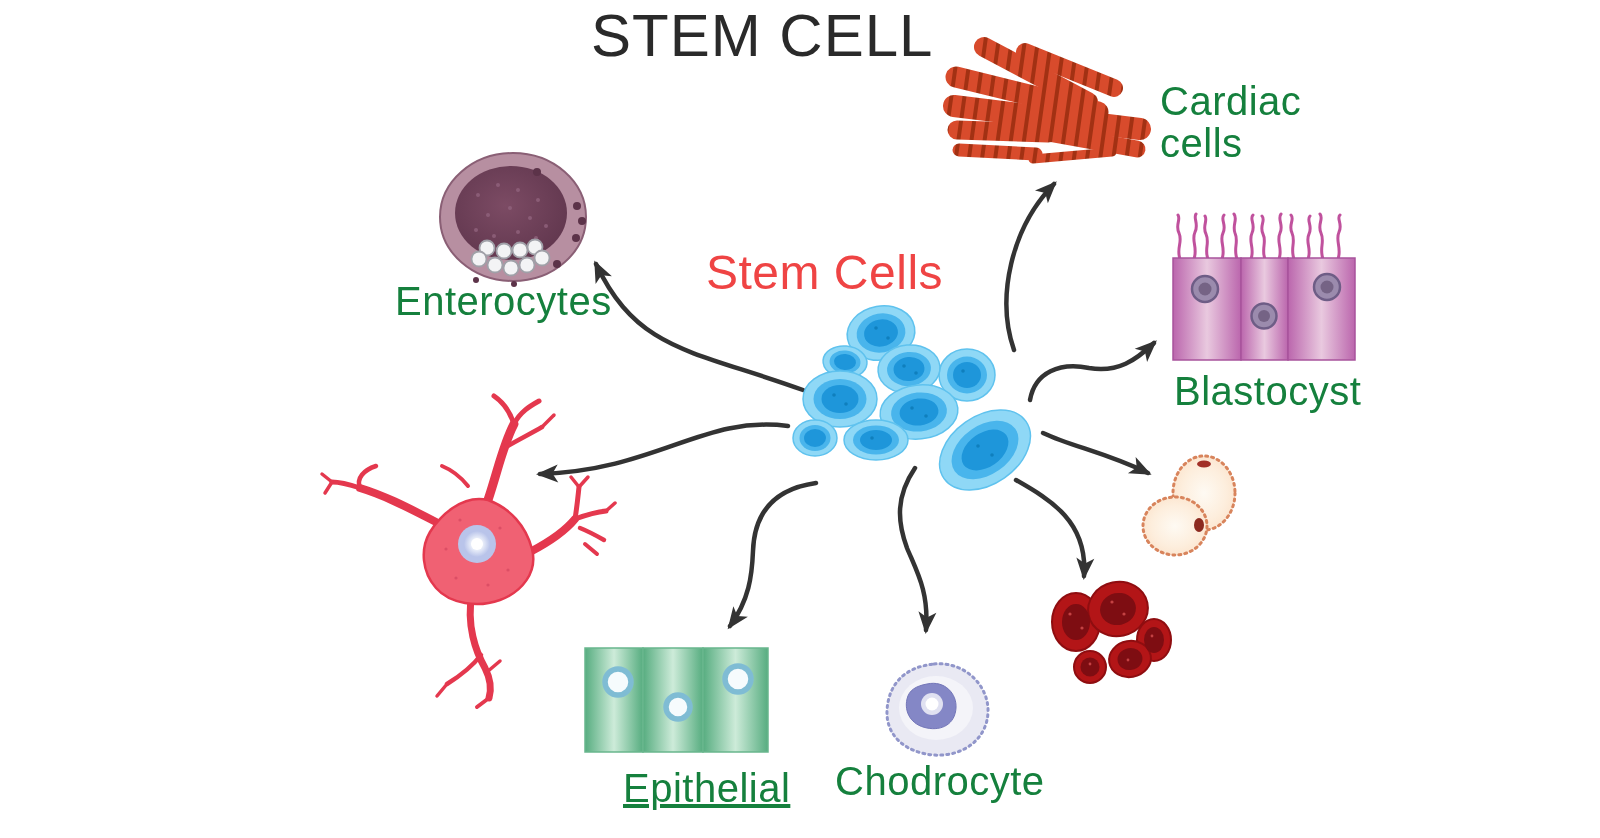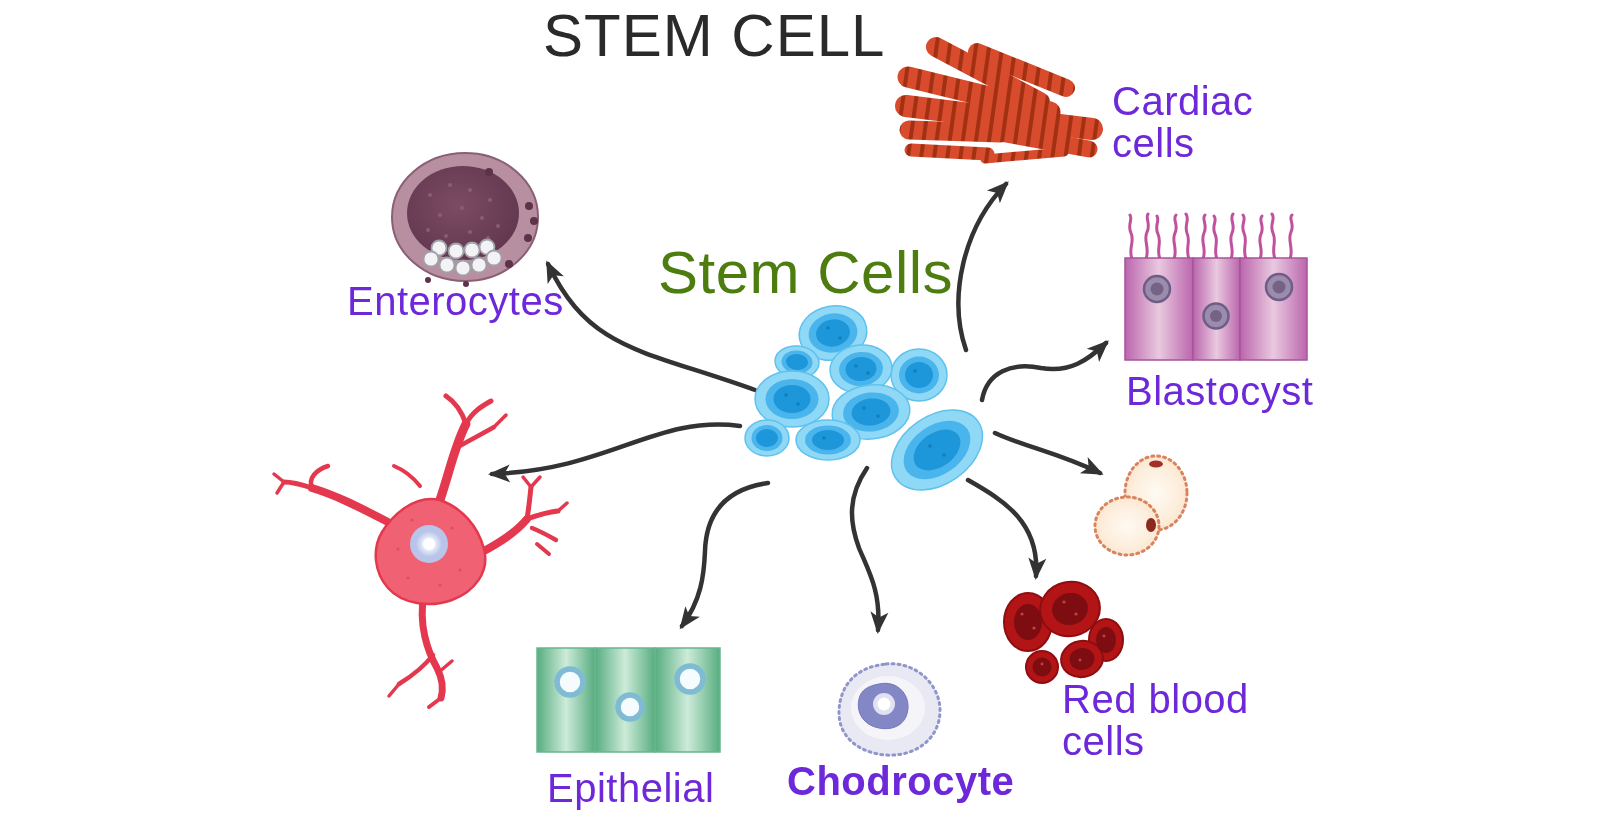--- a/index.html
+++ b/index.html
@@ -1,29 +1,29 @@
 <!DOCTYPE html>
 <html><head>
 <meta charset="utf-8">
 <style>
   html,body{margin:0;padding:0;background:#ffffff;}
   .stage{
     position:relative;width:1356px;height:838px;background:#ffffff;overflow:hidden;
-    font-family:"Liberation Sans", sans-serif;color:#232323;
+    font-family:"Liberation Sans", sans-serif;color:#232323;margin-left:48px;
   }
   .artlayer{position:absolute;left:0;top:0;width:1600px;height:838px;}
   .lbl{
-    position:absolute;font-size:40px;line-height:42px;color:#6d28d9;
+    position:absolute;font-size:40px;line-height:42px;color:#15803d;
     white-space:normal;letter-spacing:0.5px;
   }
   .title{
     position:absolute;font-size:60px;line-height:64px;color:#2a2a2a;letter-spacing:1px;
   }
   .center-label{
-    position:absolute;font-size:60px;line-height:64px;color:#4d7c0f;letter-spacing:0.5px;
+    position:absolute;font-size:48px;line-height:64px;color:#ef4444;letter-spacing:0.5px;
   }
 </style>
 </head>
 <body>
 
 <div class="stage">
 
   <svg class="artlayer" viewBox="0 0 1600 838">
     <defs>
       <marker id="ah" viewBox="0 0 24 22" markerWidth="24" markerHeight="22" refX="19" refY="11" orient="auto" markerUnits="userSpaceOnUse">
@@ -311,20 +311,19 @@
 
   <div class="center-label" style="left:658px;top:241px;">Stem Cells</div>
 
   <div class="lbl" style="left:347px;top:280px;">Enterocytes</div>
 
   <div class="lbl" style="left:1112px;top:80px;width:160px;">Cardiac cells</div>
 
   <div class="lbl" style="left:1126px;top:370px;">Blastocyst</div>
 
 
-  <div class="lbl" style="left:1062px;top:678px;width:195px;">Red blood cells</div>
-
-  <div class="lbl" style="left:787px;top:760px;font-weight:bold;">Chodrocyte</div>
-
-  <div class="lbl" style="left:547px;top:767px;">Epithelial</div>
+
+  <div class="lbl" style="left:787px;top:760px;">Chodrocyte</div>
+
+  <div class="lbl" style="left:575px;top:767px;text-decoration:underline;">Epithelial</div>
 
 
 </div>
 
 </body></html>

